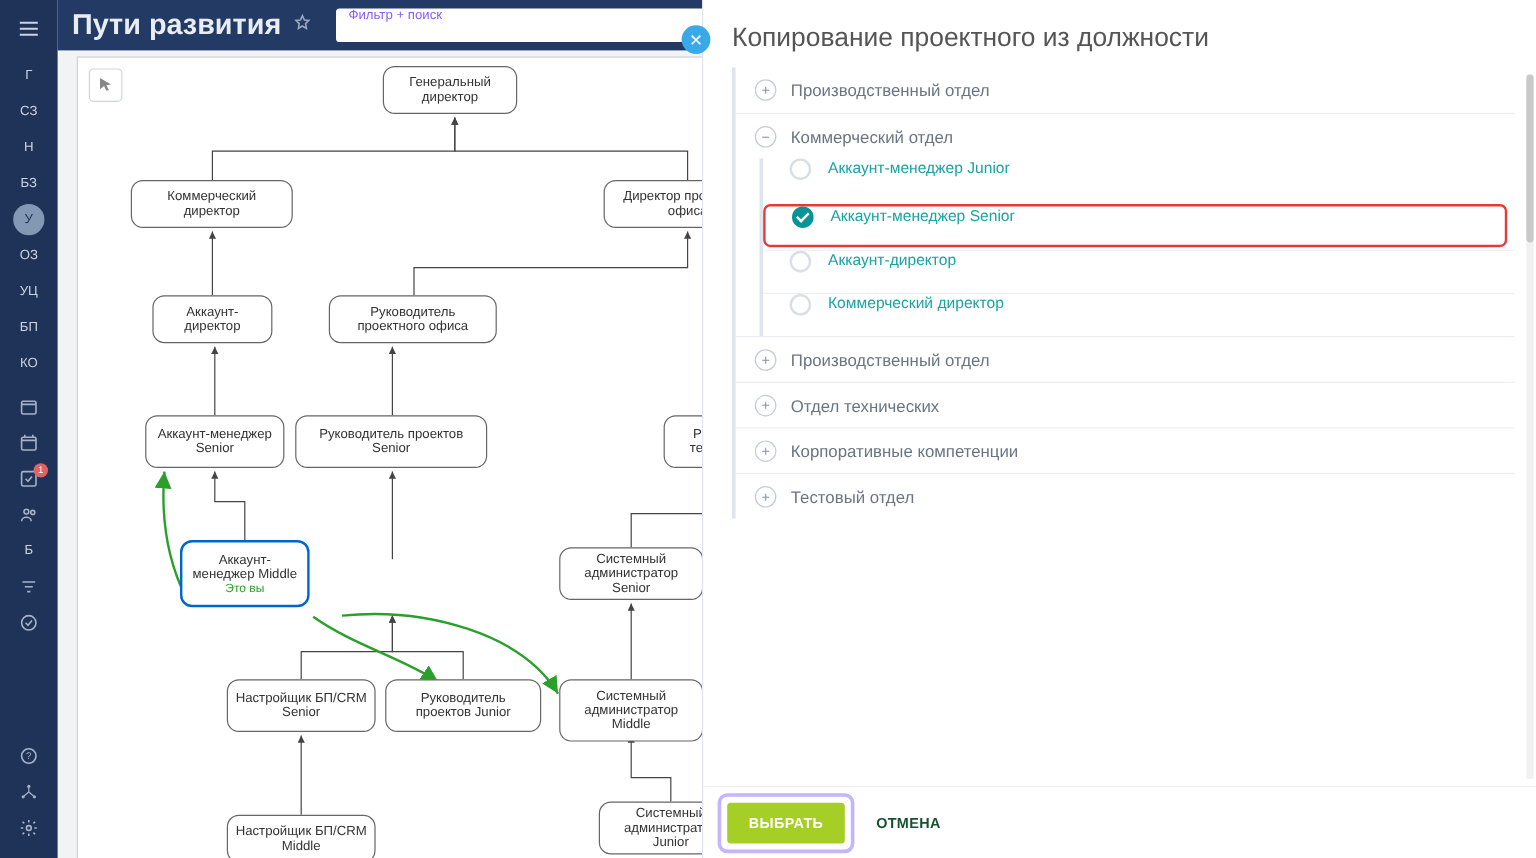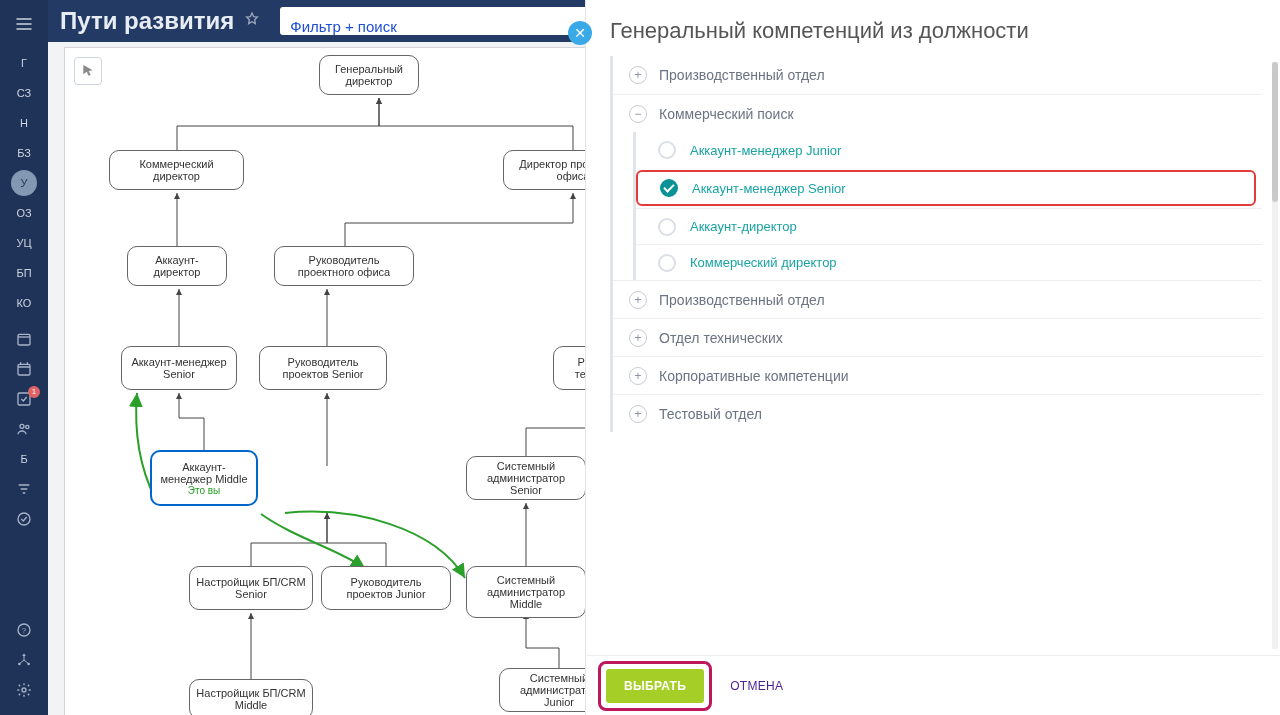--- a/index.html
+++ b/index.html
@@ -23,21 +23,21 @@
   
   .topbar {
     position: absolute; left: 48px; top: 0; right: 0; height: 42px;
     background: linear-gradient(#233a64,#233a64); display: flex; align-items: center; padding-left: 12px;
   }
   .page-title { color: #e8ecf3; font-size: 24px; font-weight: 700; }
   .star { margin-left: 10px; cursor: pointer; }
   .star svg { width: 16px; height: 16px; fill: none; stroke: #9aa7bc; stroke-width: 2; }
   .search {
     margin-left: 20px; flex: 0 0 500px; height: 28px; background: #fff; border-radius: 3px;
-    display: flex; align-items: flex-end; padding: 0 10px; color: #1d4ed8; font-size: 15px;
+    display: flex; align-items: flex-start; padding: 0 10px; color: #8b5cf6; font-size: 11px;
   }
 
   
   .canvas-wrap { position: absolute; left: 65px; top: 48px; width: 1180px; height: 667px; background: #fff; outline: 1px solid #d0d4db; }
   .cursor-tool { position: absolute; left: 9px; top: 9px; width: 28px; height: 28px; border: 1px solid #cfd4dc; border-radius: 4px; display: flex; align-items: center; justify-content: center; cursor: pointer; }
   .cursor-tool svg { width: 16px; height: 16px; fill: #888; }
 
   .node { position: absolute; border: 1px solid #666; border-radius: 10px; background: #fff; font-size: 11px; text-align: center; display: flex; flex-direction: column; align-items: center; justify-content: center; padding: 4px 6px; color: #333; }
   .node.me { border: 2px solid #0066cc; }
   .node .you { color: #2aa02a; font-size: 10px; margin-top: 0; }
@@ -49,32 +49,32 @@
     position: absolute; right: 0; top: 0; width: 695px; height: 715px; background: #fff;
     border-left: 1px solid #e2e5ea; display: flex; flex-direction: column;
   }
   .panel-head { padding: 18px 24px 12px; font-size: 22px; font-weight: 300; color: #555; }
   .panel-body { flex: 1; overflow-y: auto; padding: 0 18px 0 24px; position: relative; }
   .tree-item { display: flex; align-items: center; height: 38px; border-top: 1px solid #eceef2; padding-left: 16px; cursor: pointer; }
   .tree-item:first-child { border-top: none; }
   .tree-item .toggle { width: 18px; height: 18px; border: 1px solid #c6cbd4; border-radius: 50%; display: flex; align-items: center; justify-content: center; margin-right: 12px; font-size: 12px; color: #8a93a4; line-height: 1; }
   .tree-item .lbl { font-size: 14px; color: #6b7483; }
   .tree-child { border-left: 3px solid #e0e4eb; margin-left: 20px; }
-  .child-item { display: flex; align-items: center; height: 36px; padding-left: 22px; border-top: 1px solid #eceef2; cursor: pointer; }
+  .child-item { display: flex; align-items: flex-start; height: 36px; padding-left: 22px; border-top: 1px solid #eceef2; cursor: pointer; }
   .child-item:first-child { border-top: none; }
   .child-item .radio { width: 18px; height: 18px; border: 2px solid #dadee5; border-radius: 50%; margin-right: 14px; }
   .child-item.sel .radio { background: #0a9396; border-color: #0a9396; display: flex; align-items: center; justify-content: center; }
   .child-item.sel .radio::after { content: ""; width: 8px; height: 4px; border-left: 2px solid #fff; border-bottom: 2px solid #fff; transform: rotate(-45deg); margin-top: -2px; }
   .child-item .clbl { font-size: 13px; color: #1aa3a3; }
   .child-item.sel-row { border: 2px solid #e23b3b; border-radius: 6px; margin: 2px 6px 2px 0; }
 
   .panel-foot { height: 60px; display: flex; align-items: center; padding-left: 12px; border-top: 1px solid #eceef2; }
   .btn-primary { background: #a5cf27; color: #fff; font-size: 12px; font-weight: 600; letter-spacing: .3px; border: none; padding: 10px 18px; border-radius: 3px; cursor: pointer; }
-  .btn-primary-wrap { border: 3px solid #be185d; border-radius: 8px; padding: 5px; }
-  .btn-cancel { background: transparent; border: none; color: #4c1d95; font-size: 12px; font-weight: 400; letter-spacing: .3px; margin-left: 18px; cursor: pointer; }
+  .btn-primary-wrap { border: 3px solid #c4b5fd; border-radius: 8px; padding: 5px; }
+  .btn-cancel { background: transparent; border: none; color: #14532d; font-size: 12px; font-weight: 700; letter-spacing: .3px; margin-left: 18px; cursor: pointer; }
 
   .close-tab { position: absolute; left: 568px; top: 21px; width: 24px; height: 24px; background: #3aa9e8; border-radius: 50%; display: flex; align-items: center; justify-content: center; cursor: pointer; color: #fff; font-size: 14px; z-index: 5;}
 
   
   .scroll-track { position: absolute; right: 2px; top: 6px; width: 6px; height: 98%; background: #f1f1f1; }
   .scroll-thumb { position: absolute; right: 2px; top: 6px; width: 6px; height: 140px; background: #c9c9c9; border-radius: 3px; }
 </style>
 </head>
 <body>
 
@@ -201,39 +201,39 @@
     <path d="M321 518 V495 H262 V465" fill="none" stroke="#444" marker-end="url(#arr)"></path>
     <path d="M461 518 V455" fill="none" stroke="#444" marker-end="url(#arr)"></path>
     <path d="M186 631 V565" fill="none" stroke="#444" marker-end="url(#arr)"></path>
     <path d="M494 620 V600 H461 V565" fill="none" stroke="#444" marker-end="url(#arr)"></path>
 
     <path d="M90 450 C70 410 70 370 72 345" fill="none" stroke="#2aa02a" stroke-width="2" marker-end="url(#arrg)"></path>
     <path d="M196 466 C230 490 270 500 300 520" fill="none" stroke="#2aa02a" stroke-width="2" marker-end="url(#arrg)"></path>
     <path d="M220 465 C290 458 370 480 400 530" fill="none" stroke="#2aa02a" stroke-width="2" marker-end="url(#arrg)"></path>
   </svg>
 
-  <div class="node" style="left:254px;top:7px;width:100px;height:40px">
+  <div class="node" style="left:254px;top:7px;width:112px;height:40px">
       <span>Генеральный директор</span>
     </div>
   <div class="node" style="left:44px;top:102px;width:135px;height:40px">
       <span>Коммерческий директор</span>
     </div>
   <div class="node" style="left:438px;top:102px;width:140px;height:40px">
       <span>Директор проектного офиса</span>
     </div>
   <div class="node" style="left:62px;top:198px;width:100px;height:40px">
       <span>Аккаунт-директор</span>
     </div>
   <div class="node" style="left:209px;top:198px;width:140px;height:40px">
       <span>Руководитель проектного офиса</span>
     </div>
   <div class="node" style="left:56px;top:298px;width:116px;height:44px">
       <span>Аккаунт-менеджер Senior</span>
     </div>
-  <div class="node" style="left:194px;top:298px;width:128px;height:44px">
+  <div class="node" style="left:181px;top:298px;width:160px;height:44px">
       <span>Руководитель проектов Senior</span>
     </div>
   <div class="node" style="left:488px;top:298px;width:120px;height:44px">
       <span>Руководитель технических …</span>
     </div>
   <div class="node me" style="left:85px;top:402px;width:108px;height:56px">
     <span>Аккаунт-менеджер Middle</span>
     <span class="you">Это вы</span>
   </div>
   <div class="node" style="left:401px;top:408px;width:120px;height:44px">
@@ -250,31 +250,31 @@
     </div>
   <div class="node" style="left:124px;top:631px;width:124px;height:40px">
       <span>Настройщик БП/CRM Middle</span>
     </div>
   <div class="node" style="left:434px;top:620px;width:120px;height:44px">
       <span>Системный администратор Junior</span>
     </div>
 </div>
 
 <aside class="panel">
-  <div class="panel-head">Генеральный компетенций из должности</div>
+  <div class="panel-head">Копирование проектного из должности</div>
 
   <div class="panel-body">
     <div style="border-left:3px solid #e0e4eb;">
       <div class="tree-item">
         <span class="toggle">+</span>
         <span class="lbl">Производственный отдел</span>
       </div>
       <div class="tree-item">
         <span class="toggle">−</span>
-        <span class="lbl">Коммерческий поиск</span>
+        <span class="lbl">Коммерческий отдел</span>
       </div>
       <div class="tree-child">
         <div class="child-item">
           <span class="radio"></span>
           <span class="clbl">Аккаунт-менеджер Junior</span>
         </div>
         <div class="child-item sel sel-row">
           <span class="radio"></span>
           <span class="clbl">Аккаунт-менеджер Senior</span>
         </div>

